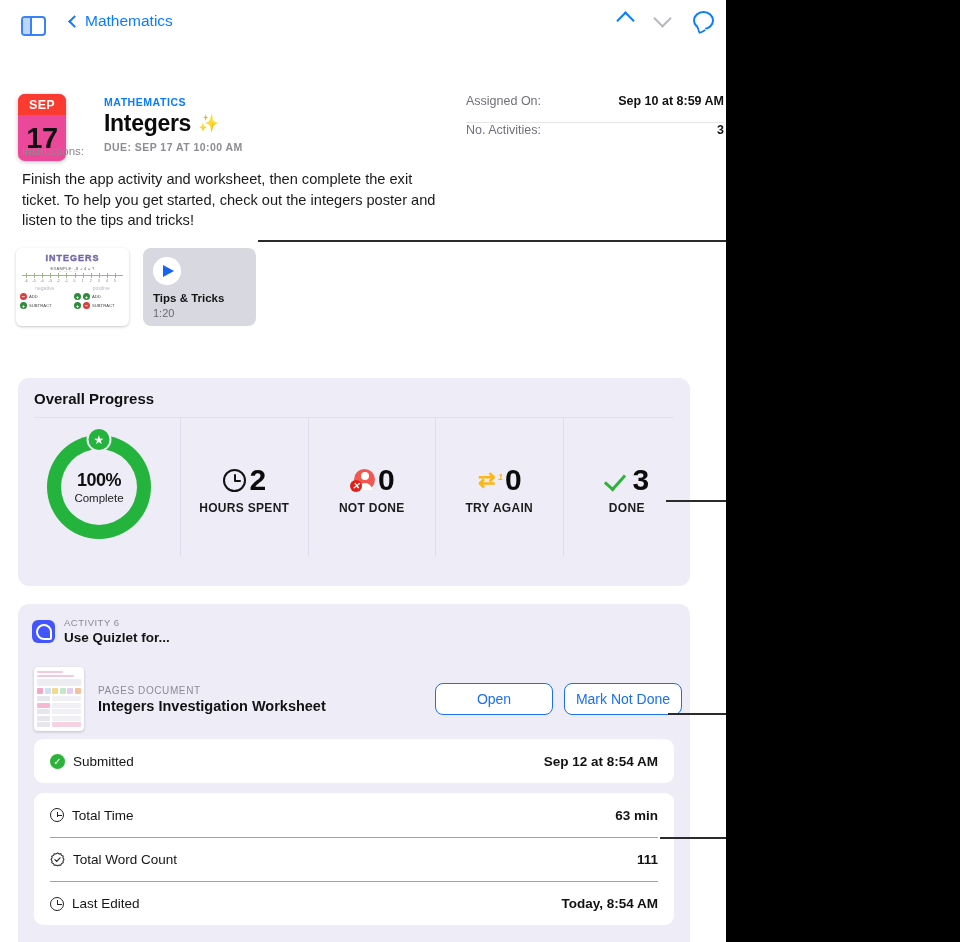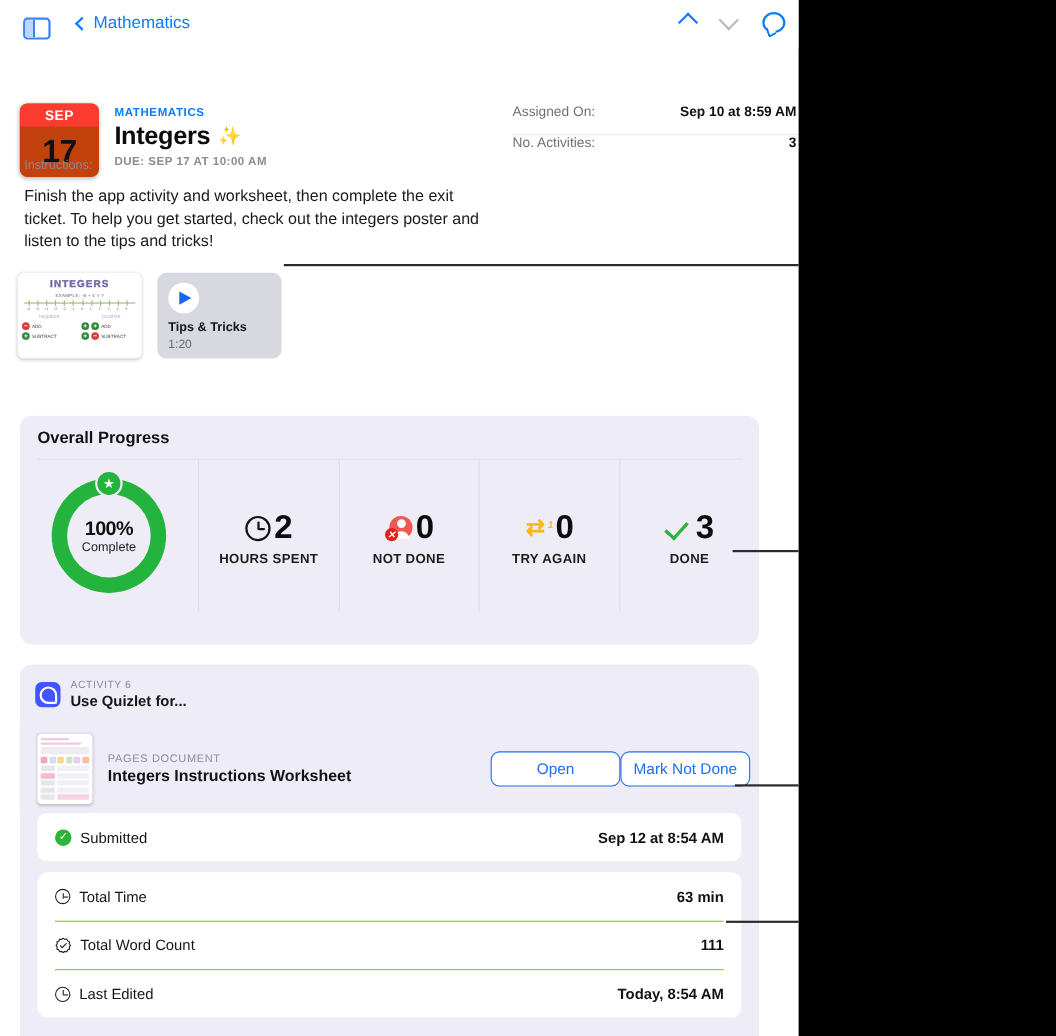--- a/index.html
+++ b/index.html
@@ -88,23 +88,23 @@
     border-bottom: 2.2px solid #0a7cff;
     transform: rotate(-28deg) skewX(-10deg);
     border-radius: 0 0 0 3px;
     background: #fff;
   }
 
   
   #header { position: relative; padding: 8px 0 0 0; height: 100px; }
   .cal-badge {
     position: absolute; left: 18px; top: 50px;
-    width: 72px; height: 67px;
+    width: 48px; height: 67px;
     border-radius: 7px;
-    background: #c2410c;
+    background: #ec4899;
     box-shadow: 0 1px 4px rgba(0,0,0,.26);
     overflow: hidden;
   }
   .cal-badge .m {
     height: 21px; background: #fb3b30;
     color: #fff; font-size: 12.5px; font-weight: bold;
     display: flex; align-items: center; justify-content: center;
     letter-spacing: .4px;
   }
   .cal-badge .d {
@@ -406,21 +406,21 @@
   .dt-band { height: 7px; background: #ececf1; margin: 2px 0; border-radius: 1px; }
   .dt-chips { display: flex; gap: 1.5px; margin: 2px 0; }
   .dt-chips i { flex: 1; height: 6px; border-radius: 1px; display: block; }
   .dt-grid { display:flex; gap:1.5px; }
   .dt-grid .c1 { width: 13px; }
   .dt-grid .c2 { flex:1; }
   .dt-cell { height: 5px; background:#f1f1f5; margin-bottom:1.5px; border-radius:1px; }
   .doc-txt { margin-left: 14px; }
   .doc-eyebrow { font-size: 10px; color: #8b8b94; letter-spacing: .6px; }
   .doc-name { font-size: 14.5px; font-weight: bold; color: #121212; margin-top: 2px; }
-  .doc-actions { margin-left: auto; display: flex; }
+  .doc-actions { margin-left: auto; display: flex; gap: 11px; }
   .btn {
     border: 1.6px solid #1b6ff0; border-radius: 8px;
     background: #ffffff; color: #1b6ff0;
     font-size: 14px; font-family: "Liberation Sans", sans-serif;
     padding: 7px 0; min-width: 118px; text-align: center;
     cursor: pointer;
   }
   .btn.narrow { min-width: 118px; }
 
   .row-card {
@@ -674,21 +674,21 @@
             <div class="dt-cell"></div>
               <div class="dt-cell"></div>
             <div class="dt-cell"></div>
               <div class="dt-cell"></div>
             <div class="dt-cell" style="background:#f6d3e3"></div>
           </div>
         </div>
       </div>
       <div class="doc-txt">
         <div class="doc-eyebrow">PAGES DOCUMENT</div>
-        <div class="doc-name">Integers Instructions Worksheet</div>
+        <div class="doc-name">Integers Investigation Worksheet</div>
       </div>
       <div class="doc-actions">
         <button class="btn">Open</button>
         <button class="btn narrow">Mark Not Done</button>
       </div>
     </div>
 
     <div class="row-card">
       <div class="srow">
         <span class="k">

